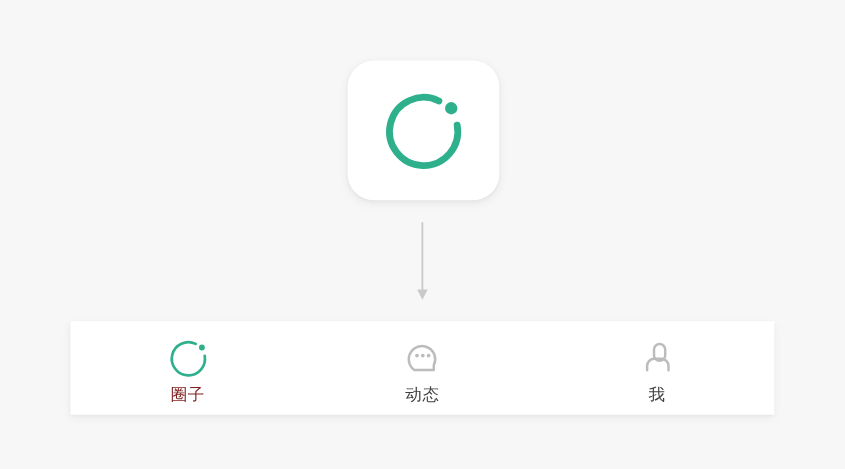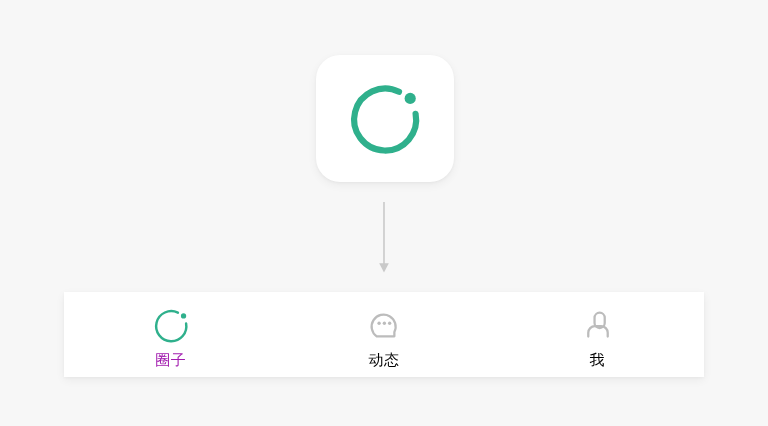--- a/index.html
+++ b/index.html
@@ -83,24 +83,24 @@
     align-items: center;
     justify-content: center;
   }
   .nav-tab-icon svg {
     display: block;
   }
   .nav-tab-label {
     font-size: 15px;
     line-height: 18px;
     letter-spacing: 0.5px;
-    color: #000000;
+    color: #404040;
   }
   .nav-tab.is-active .nav-tab-label {
-    color: #a21caf;
+    color: #7f1d1d;
   }
 </style>
 </head>
 <body>
 
 <div id="stage">
 
   <div class="app-icon-card">
     <span class="app-icon-glyph-wrap">
       <svg class="app-icon-glyph" viewBox="0 0 78 78" aria-hidden="true">

